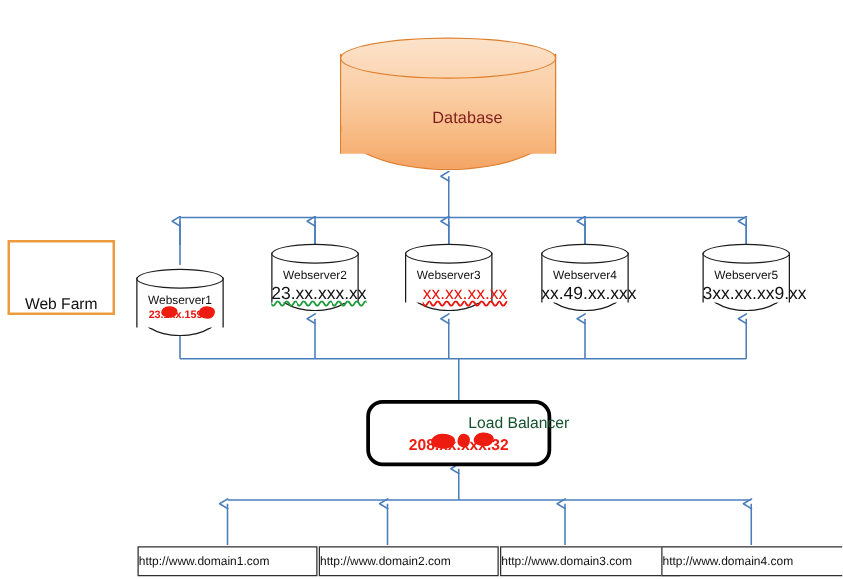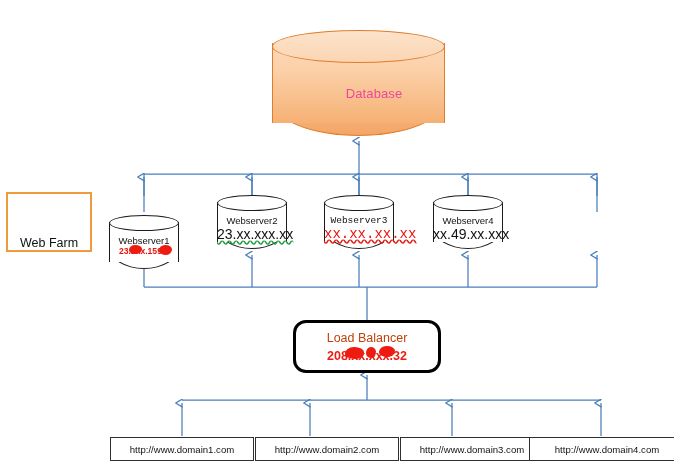--- a/index.html
+++ b/index.html
@@ -62,21 +62,21 @@
     background: linear-gradient(to bottom, #fce3cb 0%, #fbd5b2 100%);
     box-sizing: border-box;
   }
   .db-label {
     position: absolute;
     left: 0;
     top: 56px;
     width: 204px;
     text-align: center;
     font-size: 13px;
-    color: #ec4899;
+    color: #7f1d1d;
     letter-spacing: .1px;
   }
 
   
   .webfarm-box {
     position: absolute;
     left: 6px;
     top: 192px;
     width: 86px;
     height: 60px;
@@ -142,21 +142,21 @@
     font-size: 14px;
     color: #111111;
     white-space: nowrap;
   }
   .ws-ip.redacted-red {
     color: #e8150f;
     font-weight: bold;
     font-size: 8.6px;
   }
   .ws-ip.ul-green { text-decoration: underline wavy #1f9a3d; }
-  .ws-ip.ul-red   { text-decoration: underline wavy #e8150f; }
+  .ws-ip.ul-red   { text-decoration: underline wavy #e8150f; padding-left: 13px; }
   .ws-ip.allred   { color: #e8150f; }
 
   
   .blob {
     position: absolute;
     background: #ee1c10;
     border-radius: 48% 52% 44% 56% / 55% 45% 58% 42%;
     pointer-events: none;
   }
 
@@ -171,21 +171,22 @@
     border-radius: 13px;
     background: #ffffff;
     box-sizing: border-box;
   }
   .lb-title {
     position: absolute;
     left: 0; top: 8px;
     width: 100%;
     text-align: center;
     font-size: 12.5px;
-    color: #c2410c;
+    color: #14532d;
+    padding-left: 48px;
   }
   .lb-ip {
     position: absolute;
     left: 0; top: 26px;
     width: 100%;
     text-align: center;
     font-size: 12.5px;
     color: #ee1c10;
     font-weight: 600;
   }
@@ -193,21 +194,20 @@
   
   .domain-box {
     position: absolute;
     top: 437px;
     height: 24px;
     border: 1.4px solid #2f2f2f;
     background: #ffffff;
     box-sizing: border-box;
     display: flex;
     align-items: center;
-    justify-content: center;
     font-size: 9.6px;
     color: #111111;
     white-space: nowrap;
   }
 
   
   #wires {
     position: absolute;
     left: 0; top: 0;
     width: 674px; height: 463px;
@@ -287,36 +287,43 @@
   </div>
 
   <div class="ws" style="left:217px;">
     <div class="ws-bottom"></div>
     <div class="ws-body"></div>
     <div class="ws-top"></div>
     <div class="ws-name">Webserver2</div>
     <div class="ws-ip ul-green">23.xx.xxx.xx</div>
   </div>
 
-  <div class="ws" style="left:324px;font-family:Liberation Mono, monospace;">
+  <div class="ws" style="left:324px;">
     <div class="ws-bottom"></div>
     <div class="ws-body"></div>
     <div class="ws-top"></div>
     <div class="ws-name">Webserver3</div>
     <div class="ws-ip ul-red allred">xx.xx.xx.xx</div>
   </div>
 
   <div class="ws" style="left:433px;">
     <div class="ws-bottom"></div>
     <div class="ws-body"></div>
     <div class="ws-top"></div>
     <div class="ws-name">Webserver4</div>
     <div class="ws-ip">xx.49.xx.xxx</div>
   </div>
 
+  <div class="ws" style="left:562px;">
+    <div class="ws-bottom"></div>
+    <div class="ws-body"></div>
+    <div class="ws-top"></div>
+    <div class="ws-name">Webserver5</div>
+    <div class="ws-ip">3xx.xx.xx9.xx</div>
+  </div>
 
   <div class="lb-box">
     <div class="lb-title">Load Balancer</div>
     <div class="lb-ip">208.xx.xxx.32</div>
   </div>
 
   <div class="blob" style="left:345px; top:347px; width:19px; height:12px;"></div>
   <div class="blob" style="left:366px; top:347px; width:10px; height:11px;"></div>
   <div class="blob" style="left:379px; top:346px; width:16px; height:11px;"></div>
 

